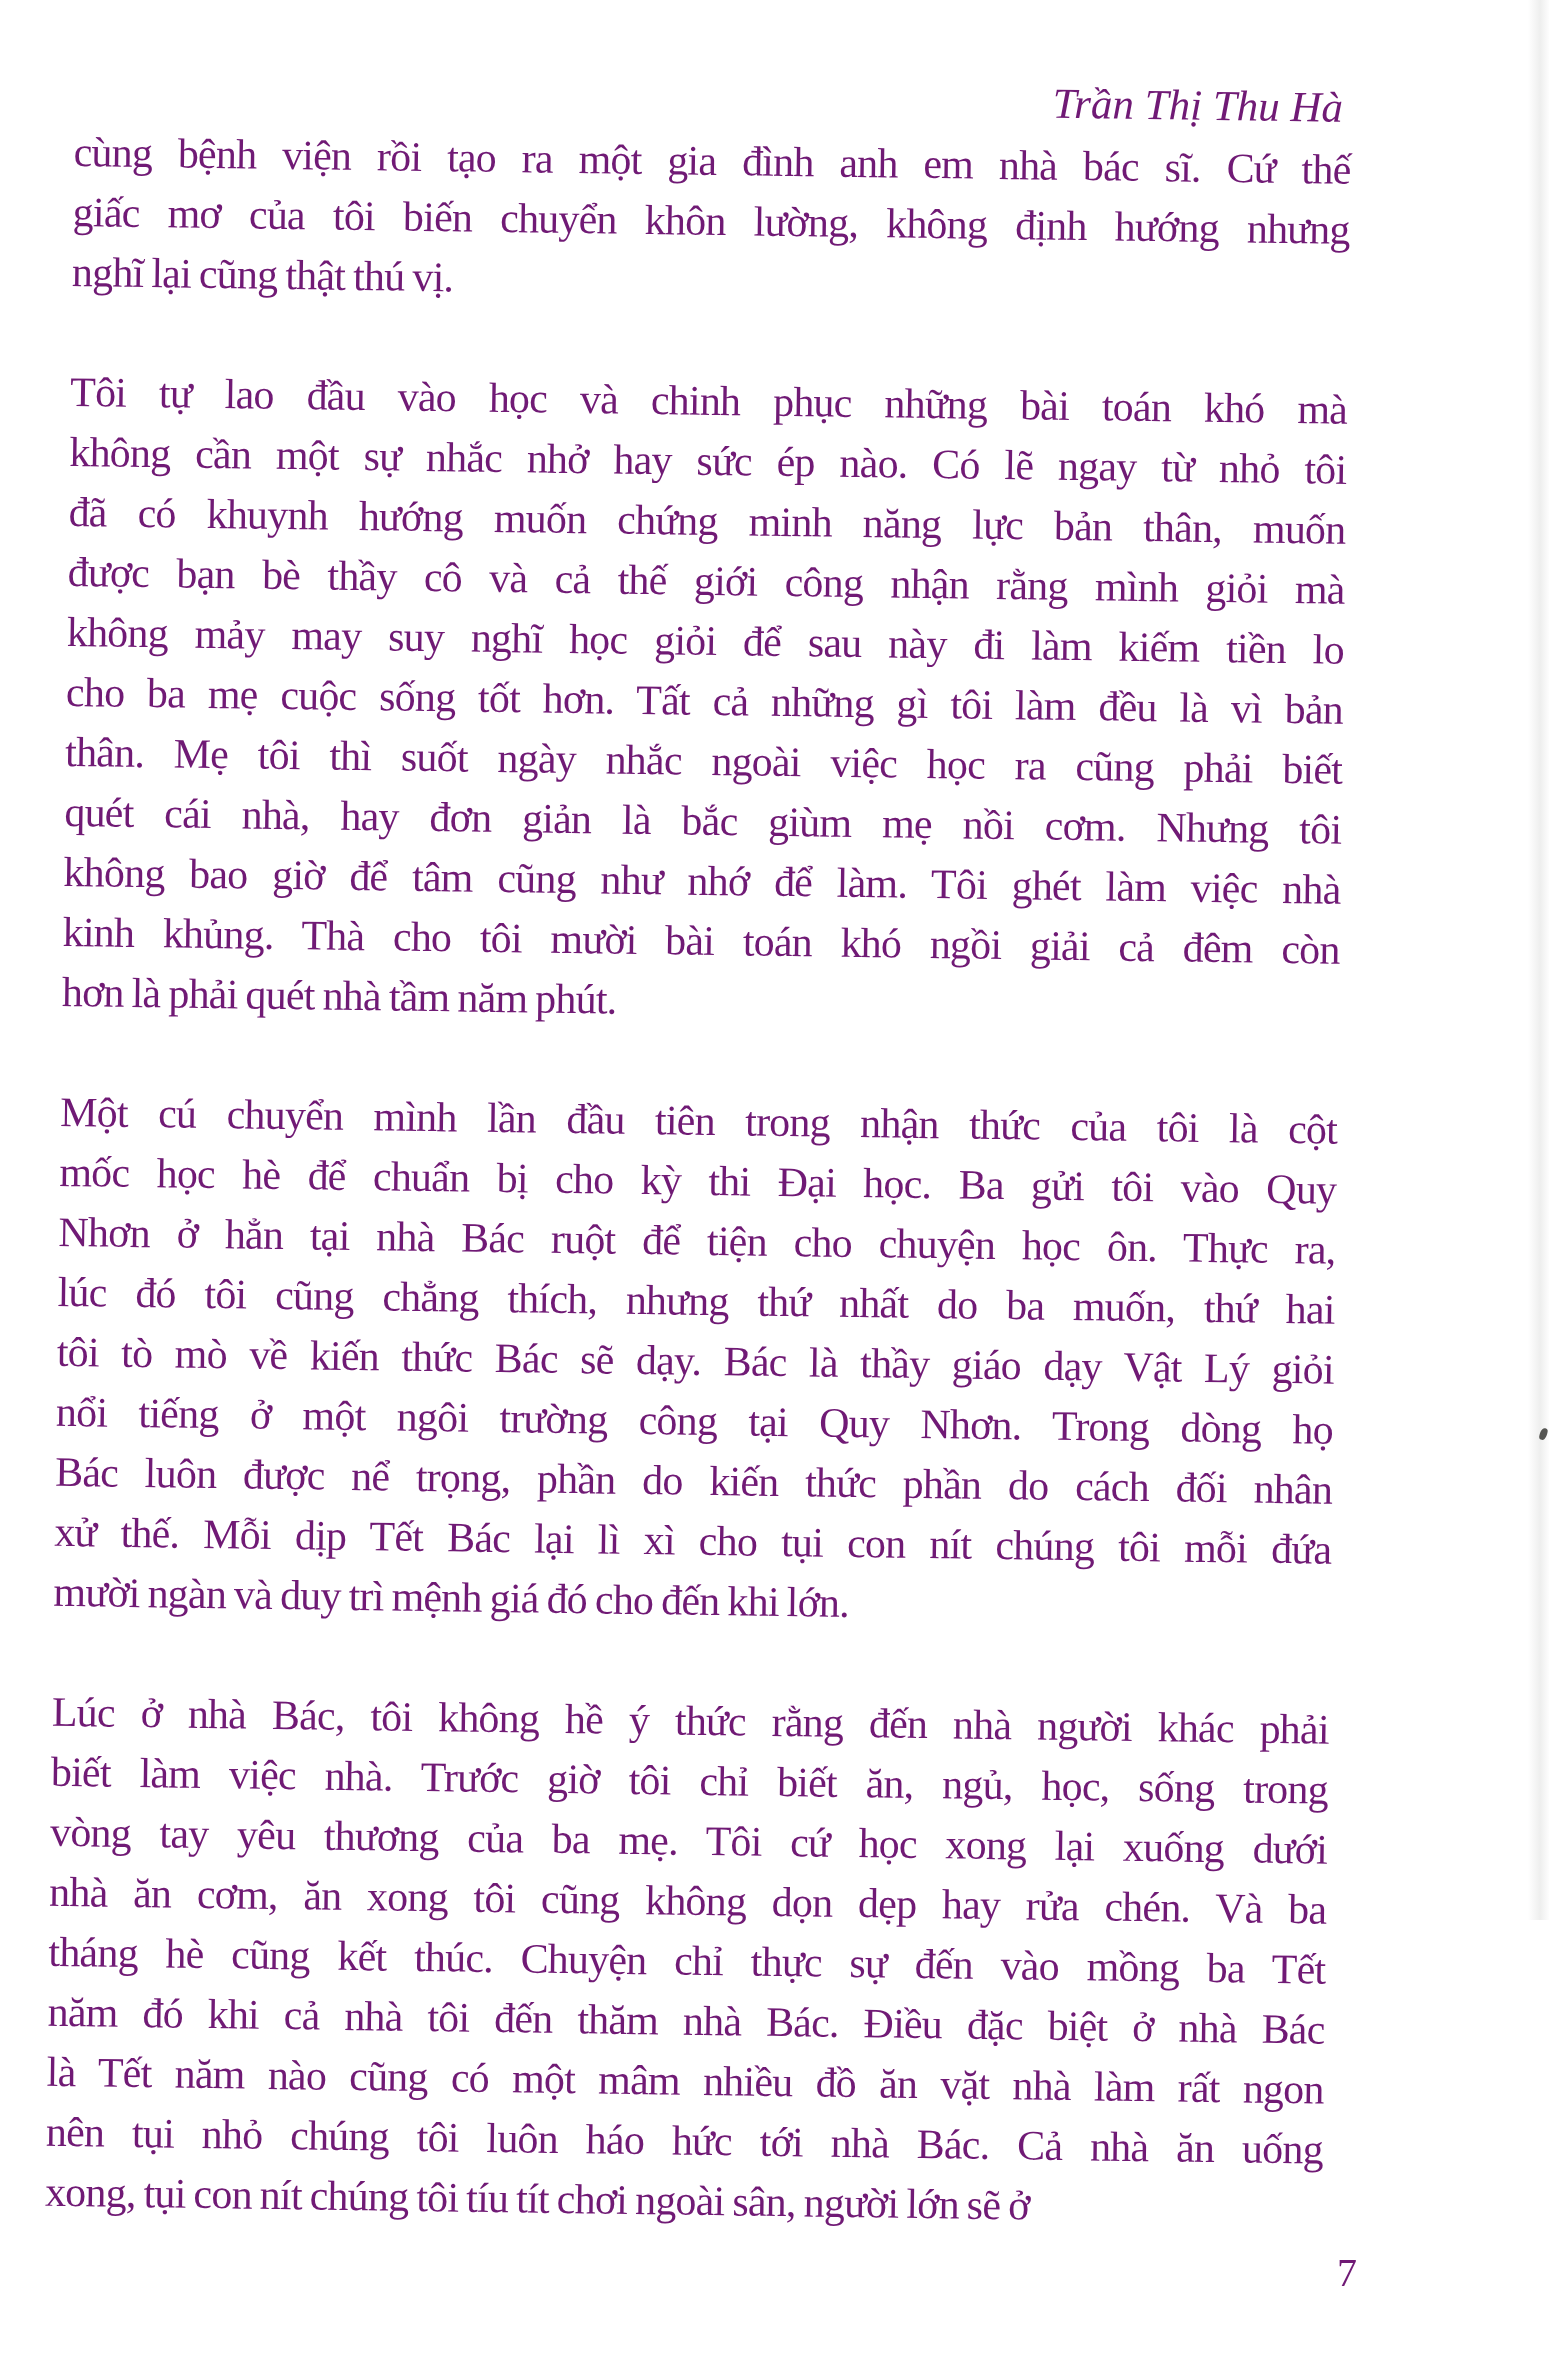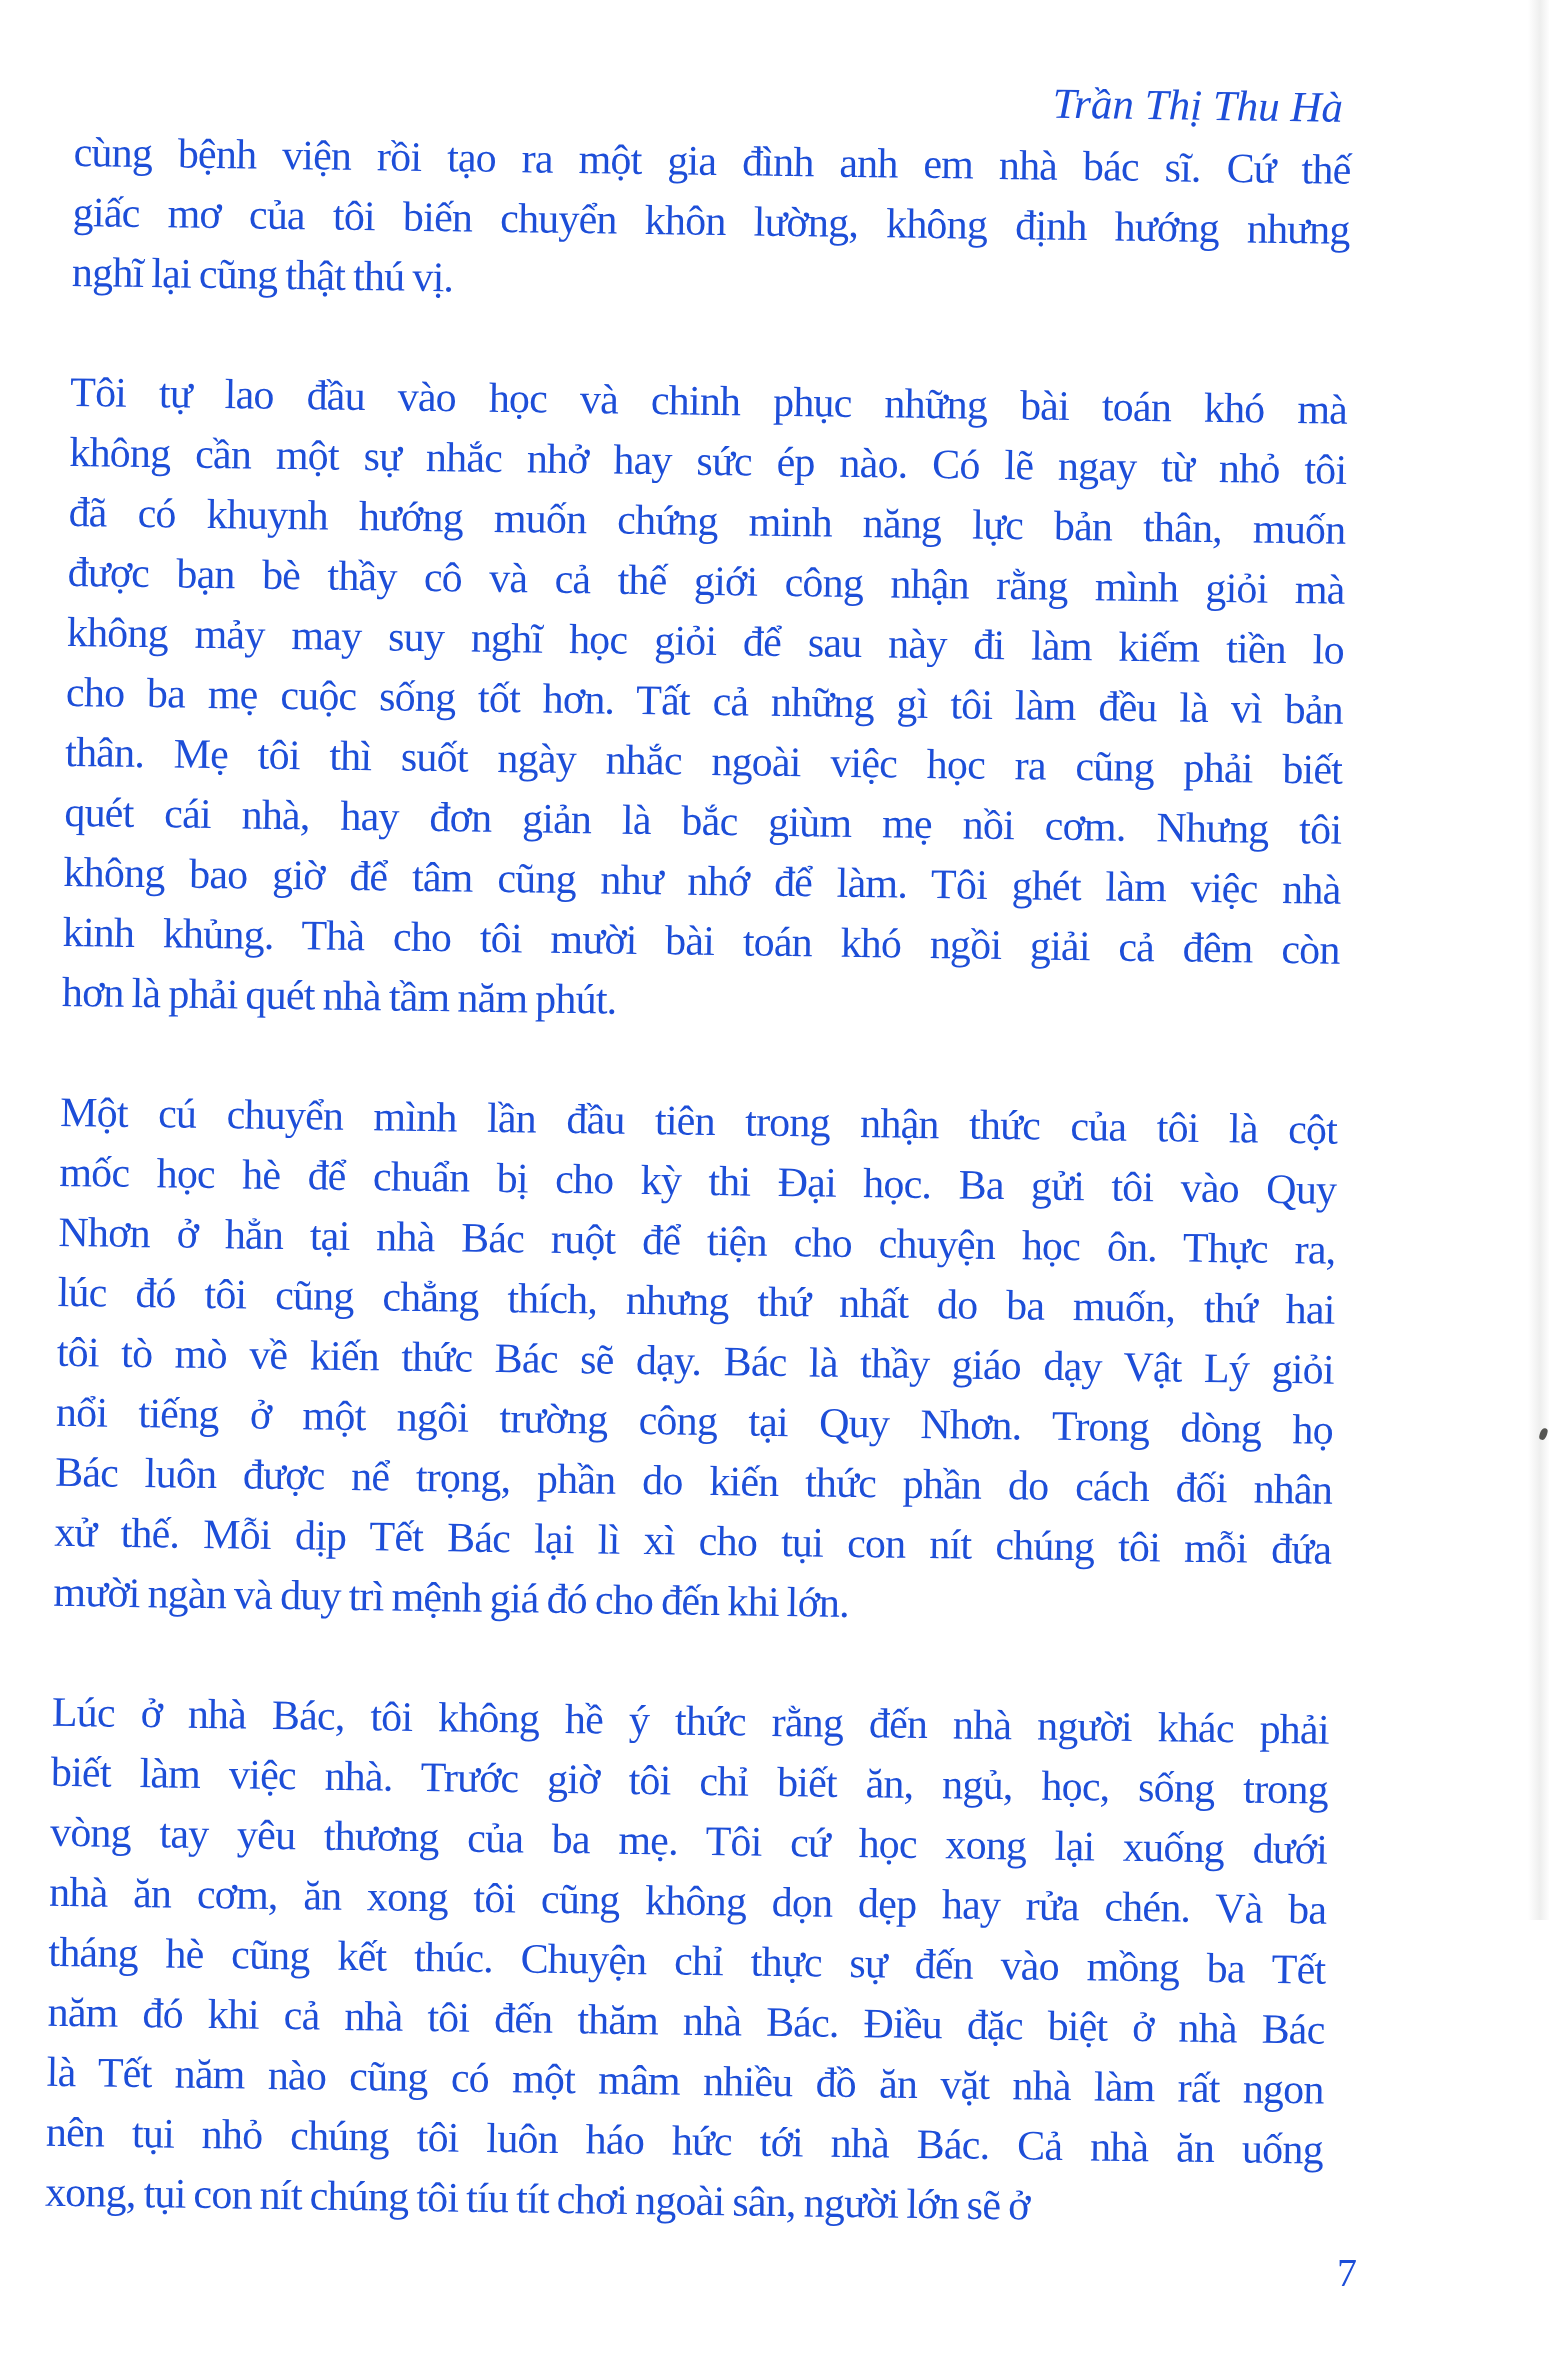--- a/index.html
+++ b/index.html
@@ -7,21 +7,21 @@
     padding: 0;
     background: #ffffff;
   }
   .page {
     position: relative;
     width: 1549px;
     height: 2377px;
     background: #ffffff;
     overflow: hidden;
     font-family: "Liberation Serif", "DejaVu Serif", serif;
-    color: #1d4ed8;
+    color: #701a75;
   }
   
   .scan-wrap {
     position: absolute;
     left: 75px;
     top: 52px;
     width: 1277px;
     transform: rotate(0.8deg);
     transform-origin: 0 0;
   }

